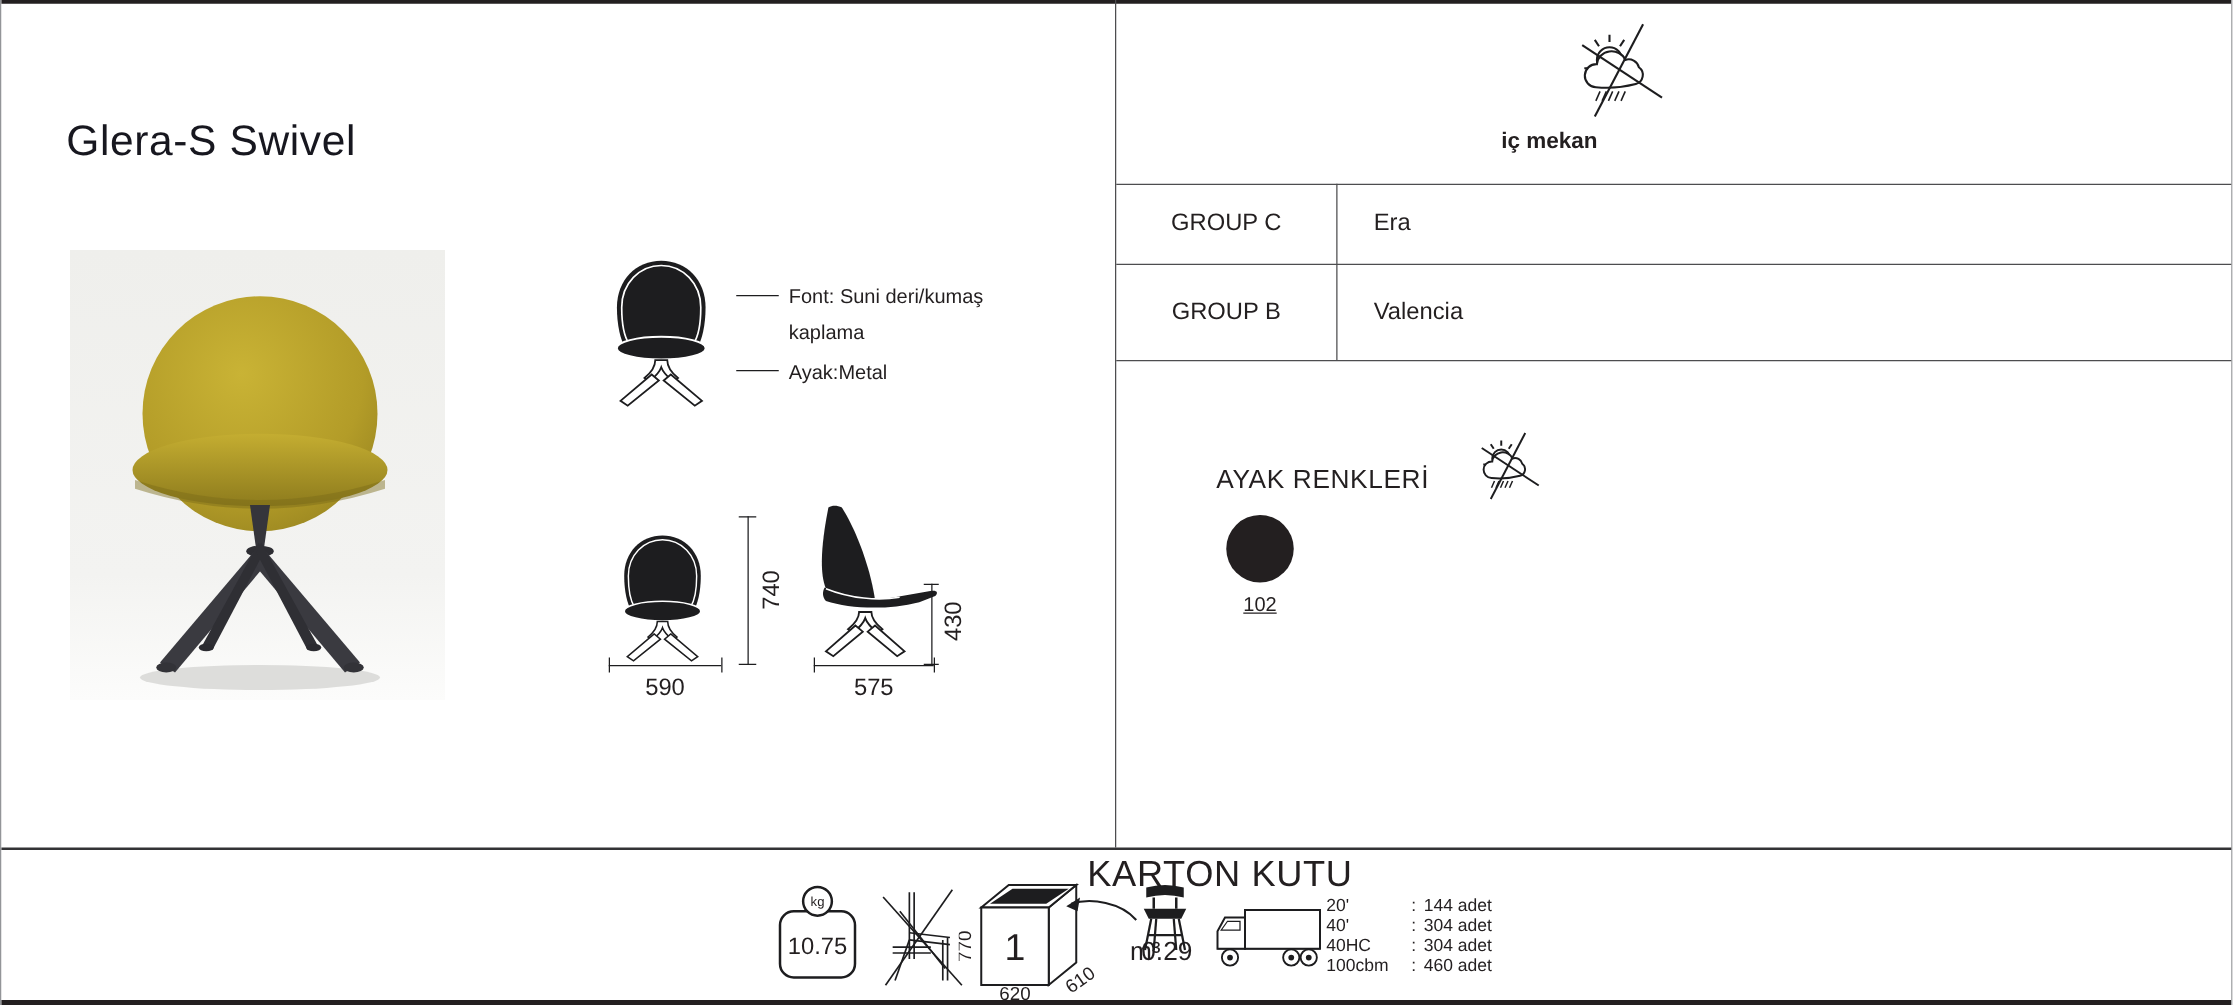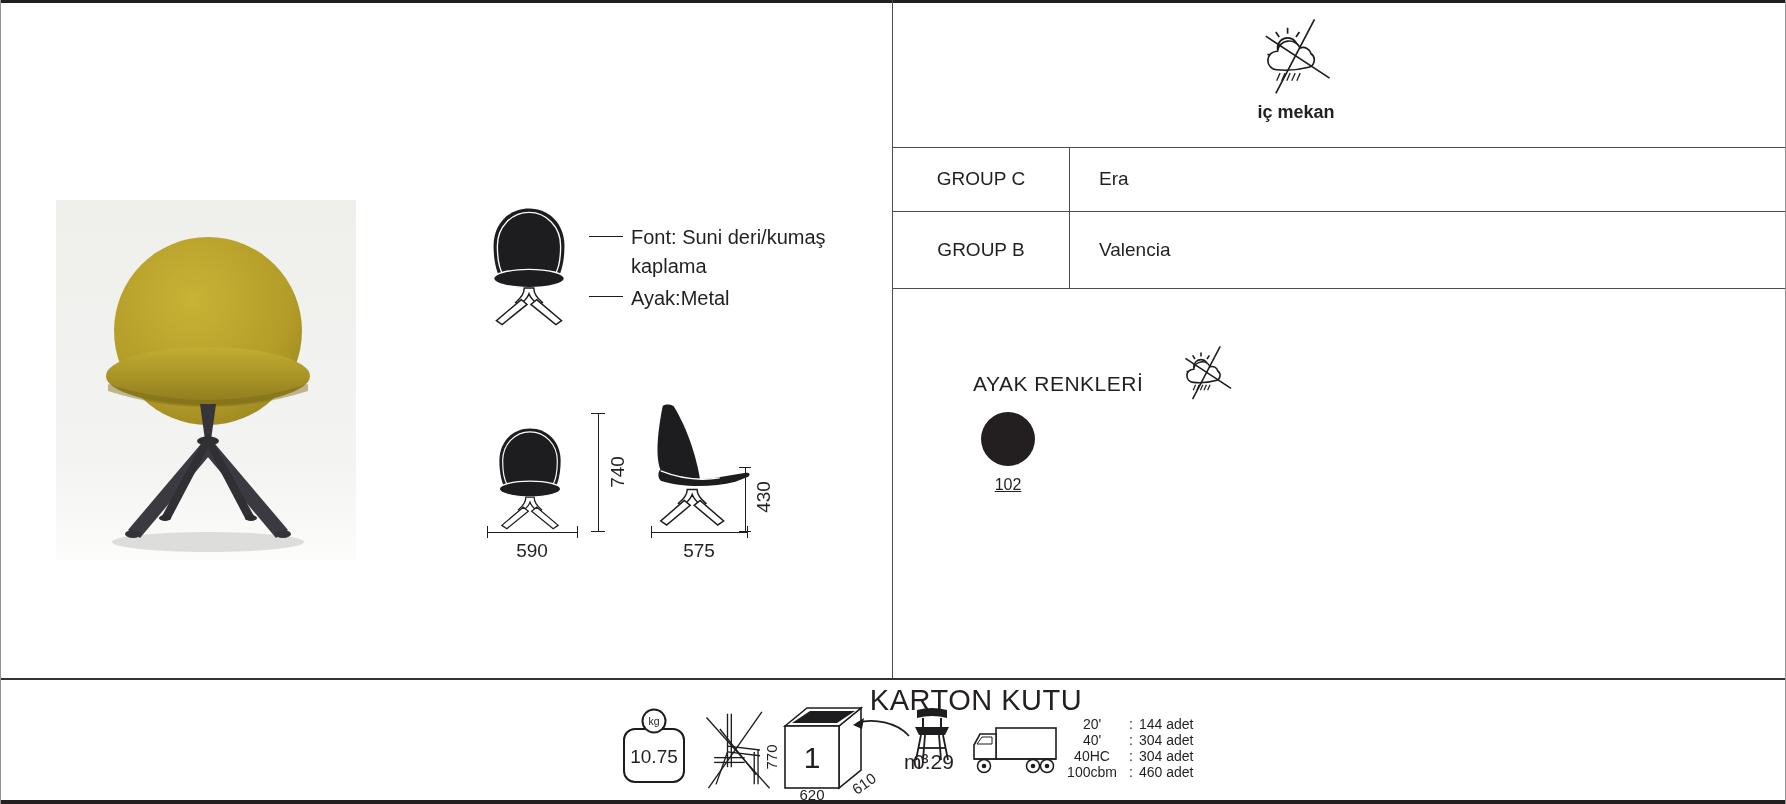--- a/index.html
+++ b/index.html
@@ -12,44 +12,45 @@
   .abs{position:absolute;}
   .hl{position:absolute;height:1px;background:#4d4d4f;}
   .vl{position:absolute;width:1px;background:#4d4d4f;}
   .dimline-v{position:absolute;width:1px;background:#1d1d1f;}
   .dimline-h{position:absolute;height:1px;background:#1d1d1f;}
   .tick-h{position:absolute;height:1px;background:#1d1d1f;}
   .tick-v{position:absolute;width:1px;background:#1d1d1f;}
   .topborder{position:absolute;left:0;top:0;width:100%;height:3px;background:#231f20;}
   .bottomborder{position:absolute;left:0;bottom:0;width:100%;height:4px;background:#231f20;}
   .title{font-size:34px;letter-spacing:0.5px;color:#17171f;}
-  .spec-text{font-size:20px;line-height:29px;white-space:nowrap;}
+  .spec-text{font-size:16px;line-height:29px;white-space:nowrap;}
   .dim-label{font-size:19px;display:flex;align-items:center;justify-content:center;}
   .rot90{transform:rotate(-90deg);}
-  .hdr-label{font-size:18px;font-weight:bold;text-align:center;}
+  .hdr-label{font-size:18px;font-weight:bold;text-align:left;}
   .cell{display:flex;align-items:center;}
   .cell-center{justify-content:center;}
   .group-cell{font-size:19px;}
   .ayak-title{font-size:21px;letter-spacing:0.5px;}
   .swatch{border-radius:50%;}
   .swatch-code{font-size:16px;text-align:center;text-decoration:underline;}
   .karton-title{font-size:29px;text-align:center;letter-spacing:0.5px;}
   .qty-row{display:flex;font-size:14px;line-height:16px;}
-  .qty-label{width:62px;text-align:center;}
+  .qty-label{width:62px;}
   .qty-colon{width:16px;text-align:center;}
   .m3-text{font-size:21px;white-space:nowrap;}
   svg text{font-family:"Liberation Sans","DejaVu Sans",sans-serif;fill:#231f20;}
 </style>
 </head>
 <body>
 
 <div class="sheet">
   <div class="topborder"></div>
   <div class="bottomborder"></div>
 
+  <div class="abs title" style="left:52px;top:94px;">Glera-S Swivel</div>
 
   <svg class="abs" style="left:55px;top:200px;" width="300" height="360" viewBox="0 0 300 360">
     <defs>
       <linearGradient id="pbg" x1="0" y1="0" x2="0" y2="1">
         <stop offset="0" stop-color="#efefec"></stop>
           <stop offset="0.72" stop-color="#f3f3f1"></stop>
           <stop offset="1" stop-color="#fcfcfb"></stop>
       </linearGradient>
       <radialGradient id="fab" cx="0.42" cy="0.33" r="0.8">
         <stop offset="0" stop-color="#c9b335"></stop>

